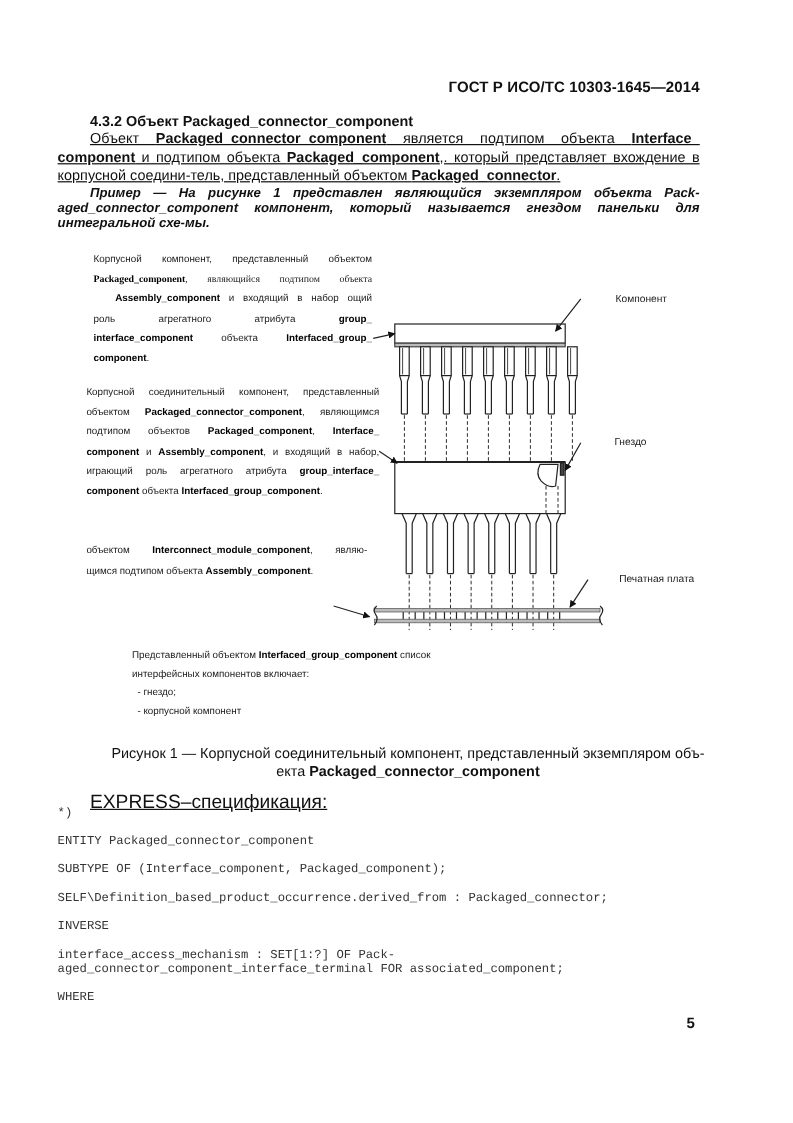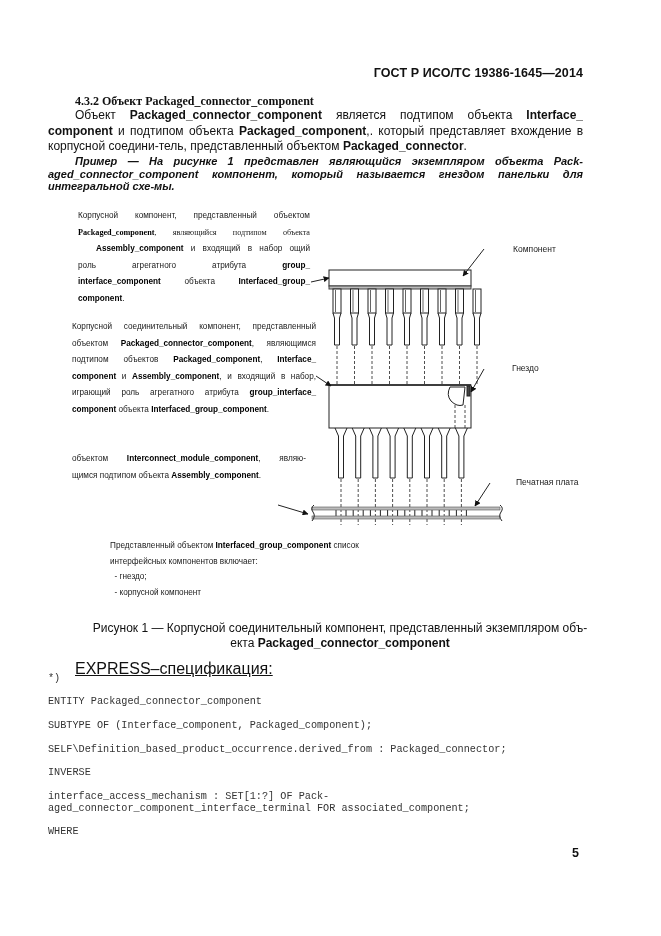--- a/index.html
+++ b/index.html
@@ -1,37 +1,37 @@
 <!DOCTYPE html>
 <html><head>
 <meta charset="utf-8">
 <style>
   html, body { margin: 0; padding: 0; background: #ffffff; }
   body { width: 661px; height: 936px; position: relative; overflow: hidden; color: #111; font-family: "Liberation Sans", sans-serif; }
   .abs { position: absolute; }
   .hdr { right: 78px; top: 66px; font-size: 12.5px; font-weight: bold; letter-spacing: 0.1px; }
-  .sec { left: 75px; top: 94px; font-size: 12px; font-weight: bold; font-family: Liberation Serif, serif; }
-  .para { left: 48px; top: 108px; width: 535px; font-size: 12px; line-height: 15.5px; text-align: justify; }
+  .sec { left: 75px; top: 94px; font-size: 12px; font-weight: bold; }
+  .para { left: 48px; top: 108px; width: 535px; font-size: 12px; line-height: 15.5px; text-align: justify; text-decoration: underline; }
   .para .ind { display: inline-block; width: 27px; }
   .example { left: 48px; top: 155px; width: 535px; font-size: 11px; line-height: 12.5px; font-style: italic; font-weight: bold; text-align: justify; }
   .example .ind { display: inline-block; width: 27px; }
   .note { font-size: 8.2px; line-height: 16.6px; color: #1a1a1a; }
   .note b { font-weight: bold; color: #000; }
   .just { text-align: justify; text-align-last: justify; }
   .lbl { font-size: 8.5px; color: #1a1a1a; padding-left: 28px; }
   .caption { left: 60px; top: 621px; width: 560px; font-size: 12px; line-height: 15px; text-align: center; }
   .express { left: 75px; top: 660px; font-size: 16px; text-decoration: underline; }
   .code { left: 48px; font-family: "Liberation Mono", monospace; font-size: 10.2px; color: #333; white-space: pre; line-height: 11.5px; }
   .pnum { right: 82px; top: 846px; font-size: 12.5px; font-weight: bold; }
   svg.fig { position: absolute; left: 0; top: 0; }
 </style>
 </head>
 <body>
 
-<div class="abs hdr">ГОСТ Р ИСО/ТС 19386-1645—2014</div>
+<div class="abs hdr">ГОСТ Р ИСО/ТС 10303-1645—2014</div>
 
 <div class="abs sec">4.3.2 Объект Packaged_connector_component</div>
 
 <div class="abs para"><span class="ind"></span><span id="para-runs"><span>Объект </span><b>Packaged_connector_component</b><span> является подтипом объекта </span><b>Interface_ component</b><span> и подтипом объекта </span><b>Packaged_component</b><span>,. который представляет вхождение в корпусной соедини-тель, представленный объектом </span><b>Packaged_connector</b><span>.</span></span></div>
 
 <div class="abs example"><span class="ind"></span><span>Пример — На рисунке 1 представлен являющийся экземпляром объекта Pack-aged_connector_component компонент, который называется гнездом панельки для интегральной схе-мы.</span></div>
 
 <svg class="fig" width="661" height="936">
   <defs>
     <marker id="arr" viewBox="0 0 10 10" refX="9" refY="5" markerWidth="6" markerHeight="6" orient="auto-start-reverse">

